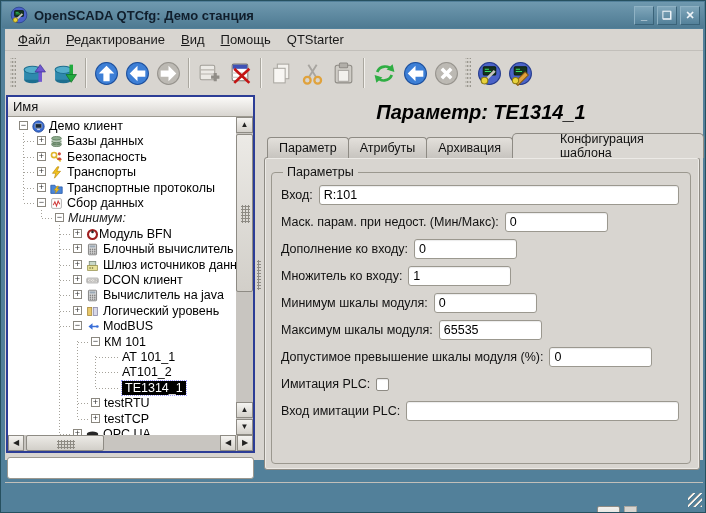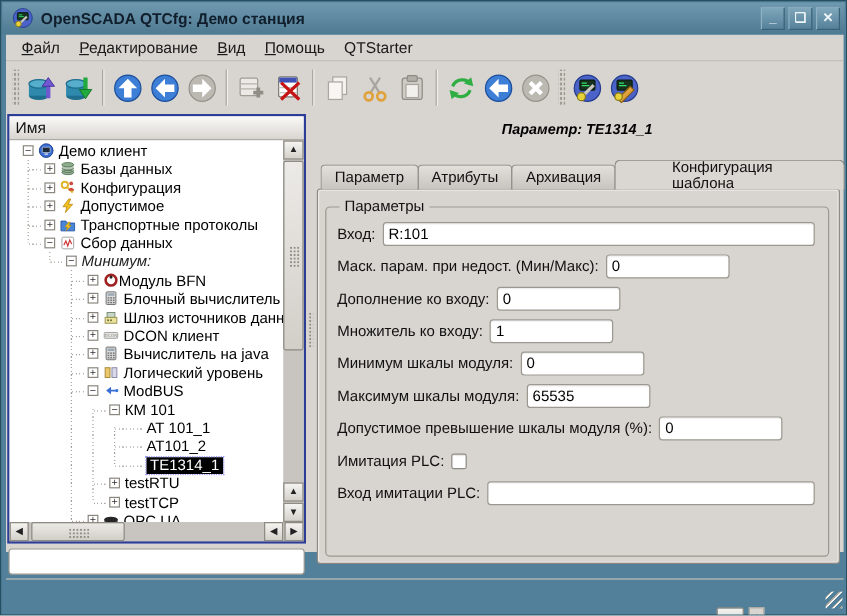--- a/index.html
+++ b/index.html
@@ -49,21 +49,21 @@
     display:flex;align-items:center;justify-content:center;font-size:8px;color:#222;line-height:1;}
   .sb-thumb{position:absolute;background:linear-gradient(#eceae6,#d2cfc9);border:1px solid #8e8b84;border-radius:2px;}
   .grip{position:absolute;background-image:radial-gradient(#8e8b84 1px,transparent 1.1px);background-size:3px 3px;}
   .vscroll{position:absolute;right:0;top:20px;width:17px;height:318px;background:#c8c5c0;}
   .hscroll{position:absolute;left:0;bottom:0;width:245px;height:16px;background:#c8c5c0;}
   
   .splitter{position:absolute;left:250px;top:66px;width:7px;height:358px;background:#d8d5d0;}
   .splitter .grip{left:2px;top:165px;width:4px;height:30px;}
   
   .ptitle{position:absolute;left:258px;top:72px;width:436px;height:22px;text-align:center;
-    font-size:12px;font-weight:bold;font-style:italic;color:#000;}
+    font-size:20px;font-weight:bold;font-style:italic;color:#000;}
   .tabbar{position:absolute;left:262px;top:104px;height:25px;display:flex;align-items:flex-end;z-index:3;}
   .tab{height:21px;padding:0 11px;font-size:12.5px;color:#111;display:flex;align-items:center;
     background:linear-gradient(#e3e0db,#c7c4bf);border:1px solid #8e8b84;border-bottom:0;
     border-radius:4px 4px 0 0;margin-right:-1px;}
   .tab.active{height:25px;background:#dad7d2;border-radius:5px 5px 0 0;padding-left:47px;}
   .tabframe{position:absolute;left:259px;top:128px;width:436px;height:313px;background:#d8d5d0;
     border:1px solid #8e8b84;border-radius:3px;box-shadow:inset 0 0 0 1px #eceae6;z-index:1;}
   .groupbox{position:absolute;left:266px;top:143px;width:420px;height:292px;border:1px solid #9b988f;border-radius:4px;z-index:2;}
   .grouplabel{position:absolute;left:278px;top:136px;background:#d8d5d0;padding:0 4px;font-size:12.5px;color:#111;z-index:3;}
   .fields{position:absolute;left:276px;top:156px;width:398px;z-index:3;}
@@ -268,29 +268,29 @@
           </div>
           <div class="trow" style="top: 31.8px;">
             <div class="g-h" style="left: 16px; top: 8px; width: 10px;"></div>
             <span class="texp" style="left: 29px;">+</span>
             <span class="ticon" style="left: 42px;"><svg viewBox="0 0 16 16">
                 <circle cx="5" cy="5" r="3.2" fill="none" stroke="#e0b52c" stroke-width="2"></circle>
                 <path d="M7.3 7.3 L13 13 M10.3 10.3 l2 -1.6 M11.8 11.8 l2 -1.6" stroke="#e0b52c" stroke-width="1.8"></path>
                 <circle cx="11.5" cy="3.5" r="1.9" fill="#d04a3c"></circle>
                 <path d="M9 9.5 a2.8 2.8 0 0 1 5 0 v1.5 h-5 z" fill="#d04a3c"></path>
               </svg></span>
-            <span class="tlabel" style="left: 59px;">Конфигурация</span>
+            <span class="tlabel" style="left: 59px;">Безопасность</span>
           </div>
           <div class="trow" style="top: 47.2px;">
             <div class="g-h" style="left: 16px; top: 8px; width: 10px;"></div>
             <span class="texp" style="left: 29px;">+</span>
             <span class="ticon" style="left: 42px;"><svg viewBox="0 0 16 16">
                 <path d="M9 1 L3 9 H7 L5.5 15 L13 6.5 H8.5 L11 1 Z" fill="#f2c21e" stroke="#b8860b" stroke-width="0.8"></path>
               </svg></span>
-            <span class="tlabel" style="left: 59px;">Допустимое</span>
+            <span class="tlabel" style="left: 59px;">Транспорты</span>
           </div>
           <div class="trow" style="top: 62.6px;">
             <div class="g-h" style="left: 16px; top: 8px; width: 10px;"></div>
             <span class="texp" style="left: 29px;">+</span>
             <span class="ticon" style="left: 42px;"><svg viewBox="0 0 16 16">
                 <path d="M1 4 h5 l1.5 2 H15 v8 H1 Z" fill="#4a86d8" stroke="#2a5aa8"></path>
                 <path d="M9 5 L5 10 h2.5 L6.5 14 L11.5 8.5 H9 L10.5 5 Z" fill="#f2c21e" stroke="#b8860b" stroke-width="0.6"></path>
               </svg></span>
             <span class="tlabel" style="left: 59px;">Транспортные протоколы</span>
           </div>

